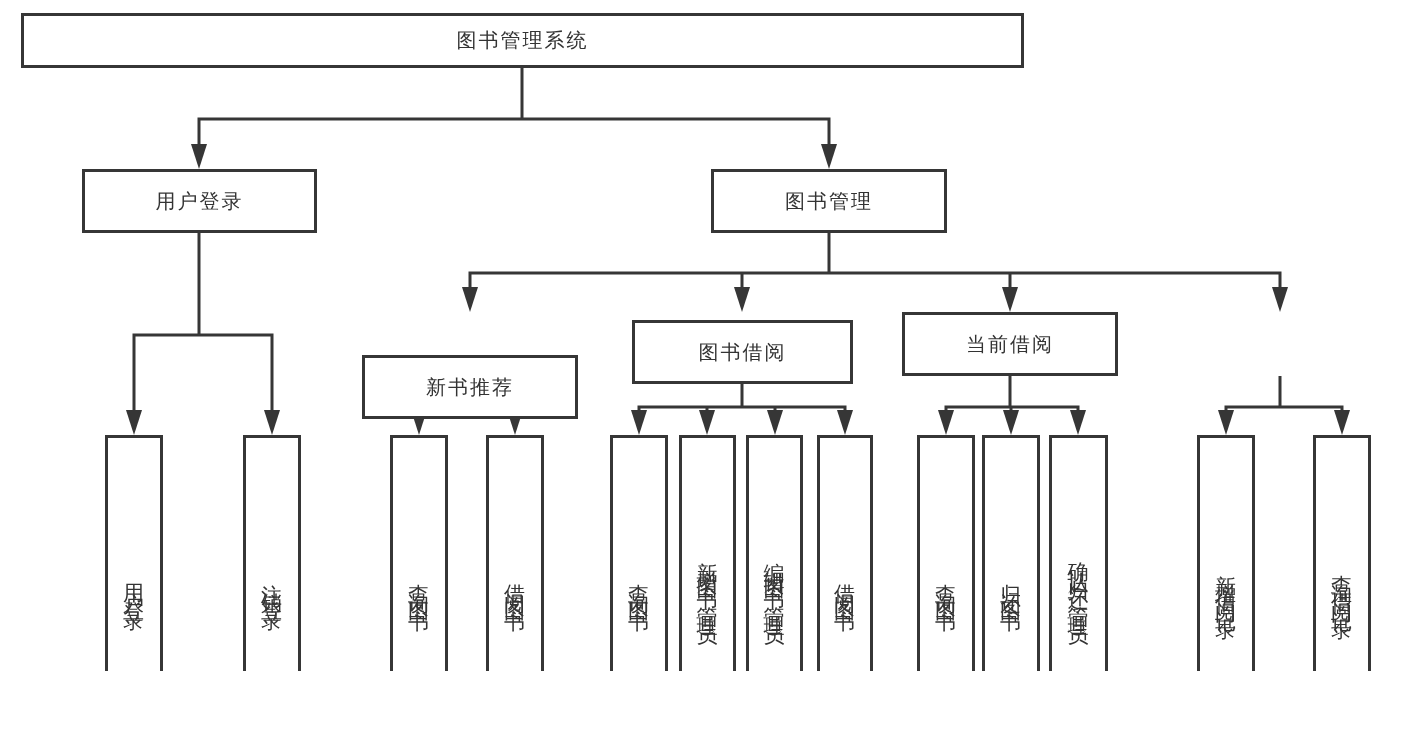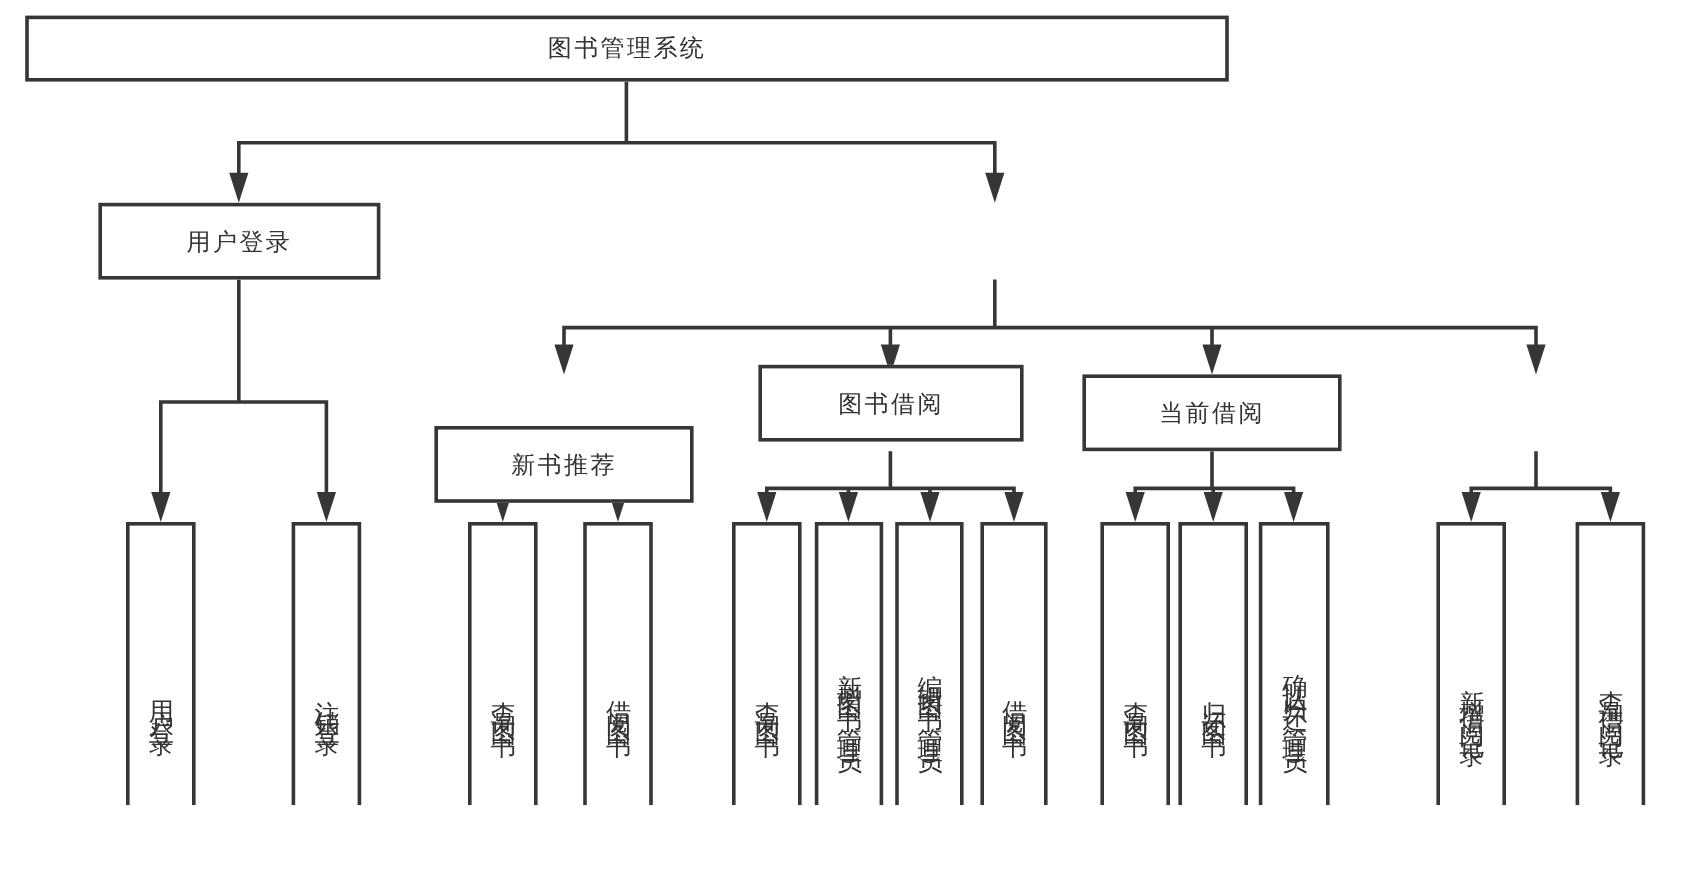--- a/index.html
+++ b/index.html
@@ -110,25 +110,28 @@
     </g>
   </svg>
 
   <div class="node" style="left:21px;top:13px;width:1003px;height:55px;">
     <span>图书管理系统</span>
   </div>
 
   <div class="node" style="left:82px;top:169px;width:235px;height:64px;">
     <span>用户登录</span>
   </div>
+  <div class="node" style="left:711px;top:169px;width:236px;height:64px;">
+    <span>图书管理</span>
+  </div>
 
   <div class="node" style="left:362px;top:312px;width:216px;height:64px;margin-top:43px;">
     <span>新书推荐</span>
   </div>
-  <div class="node" style="left:632px;top:304px;width:221px;height:64px;">
+  <div class="node" style="left:632px;top:320px;width:221px;height:64px;">
     <span>图书借阅</span>
   </div>
   <div class="node" style="left:902px;top:312px;width:216px;height:64px;">
     <span>当前借阅</span>
   </div>
 
   <div class="node leaf" style="left:105px;top:435px;width:58px;height:300px;">
     <span class="vtext">用户登录</span>
   </div>
   <div class="node leaf" style="left:243px;top:435px;width:58px;height:300px;">

